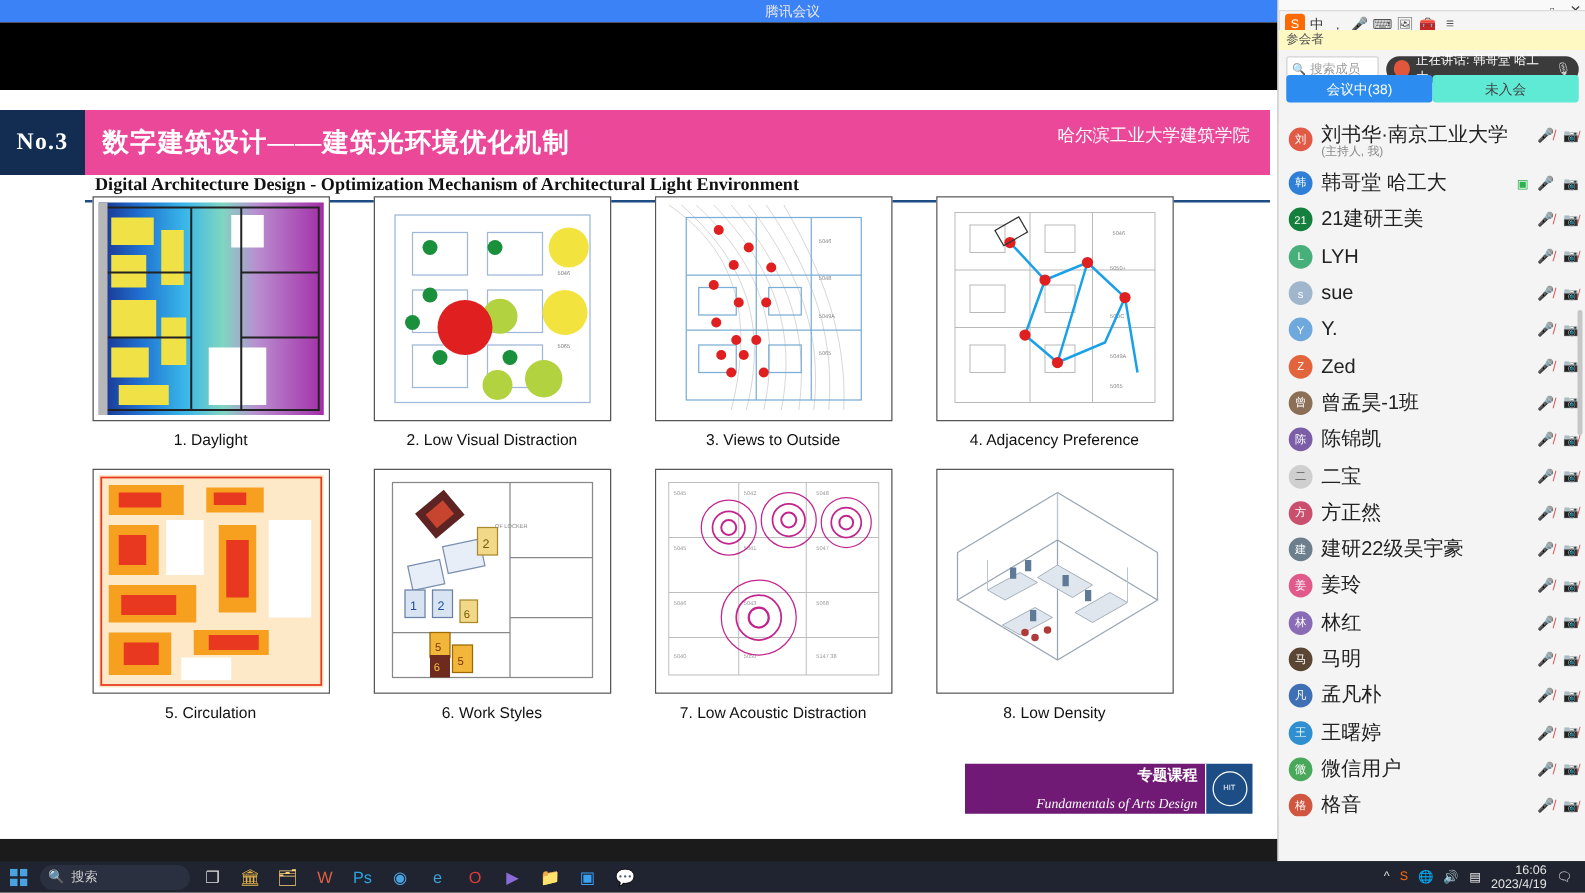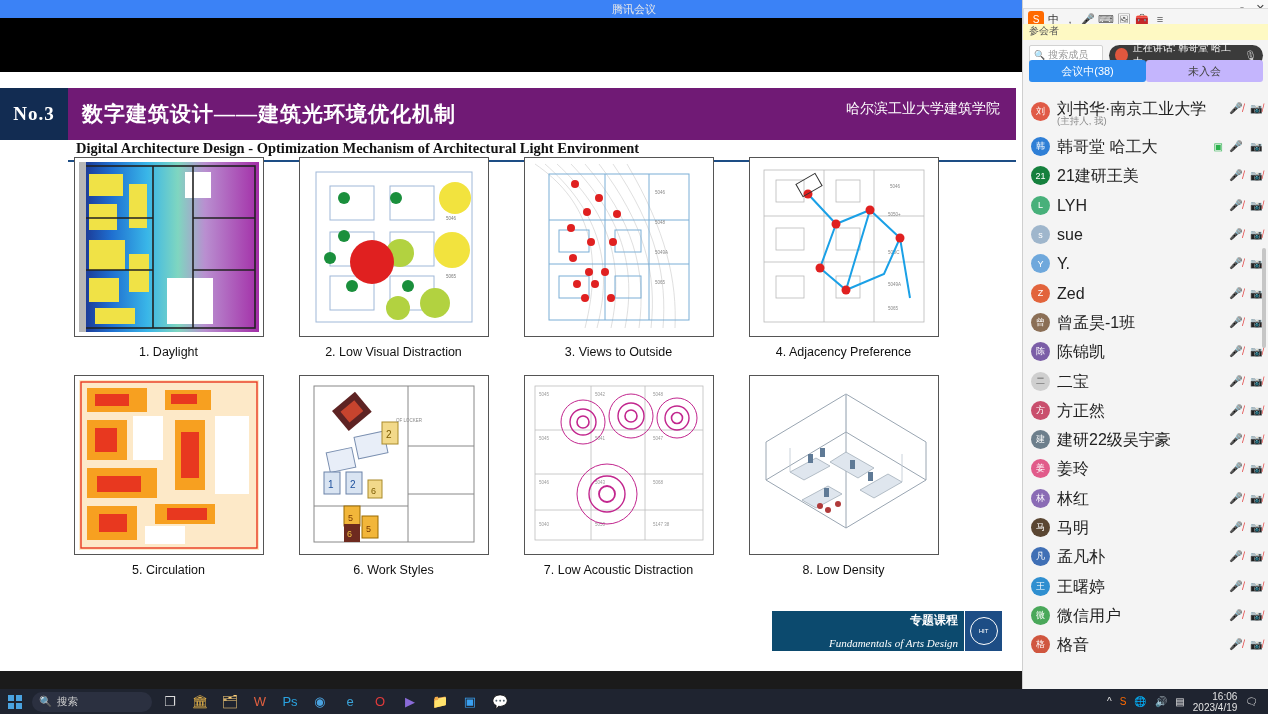--- a/index.html
+++ b/index.html
@@ -28,21 +28,21 @@
     background:#ffffff;
   }
   
   .hdr-wrap{ position:absolute; left:0; top:16px; width:1016px; height:52px; display:flex; }
   .hdr-no{
     width:68px; height:52px; background:#122c52; color:#fff;
     display:flex; align-items:center; justify-content:center;
     font-family:"Liberation Serif", serif; font-weight:bold; font-size:19px; letter-spacing:1px;
   }
   .hdr-main{
-    flex:1; height:52px; background:#701a75; position:relative;
+    flex:1; height:52px; background:#ec4899; position:relative;
     display:flex; align-items:center;
   }
   .hdr-title-cn{
     color:#fff; font-family:"Liberation Serif", serif; font-weight:bold;
     font-size:21px; margin-left:14px; letter-spacing:1px;
   }
   .hdr-univ{
     position:absolute; right:16px; top:12px; color:#fff; font-size:14px;
     font-family:"Liberation Serif", serif;
   }
@@ -63,21 +63,21 @@
   }
   .cap{
     text-align:center; font-size:12.5px; color:#111; margin-top:8px; margin-bottom:16px;
   }
   
   .footer{
     position:absolute; right:20px; bottom:20px; width:230px; height:40px;
     display:flex; align-items:stretch;
   }
   .footer-txt{
-    flex:1; background:#0c4a6e; color:#fff; position:relative;
+    flex:1; background:#701a75; color:#fff; position:relative;
   }
   .footer-cn{
     position:absolute; right:6px; top:1px; font-size:12px; font-weight:bold;
     font-family:"Liberation Serif", serif;
   }
   .footer-en{
     position:absolute; right:6px; bottom:2px; font-size:11px; font-style:italic;
     font-family:"Liberation Serif", serif;
   }
   .footer-seal{
@@ -141,21 +141,21 @@
   
   #panel-tabs{
     position:absolute; left:0; top:60px; width:246px; height:24px;
     display:flex; padding:0 6px; gap:0;
   }
   .tab{
     flex:1; height:22px; border-radius:3px; font-size:11px;
     display:flex; align-items:center; justify-content:center; cursor:default;
   }
   .tab.active{ background:#2d8cf0; color:#fff; }
-  .tab.inactive{ background:#c4b5fd; color:#444; }
+  .tab.inactive{ background:#5eead4; color:#444; }
   
   #participant-list{
     position:absolute; left:0; top:98px; width:246px; height:555px; overflow:hidden;
     background:#f4f4f4;
   }
   .prow{
     height:29.3px; display:flex; align-items:center; padding:0 4px 0 8px; gap:7px;
     position:relative;
   }
   .prow.tall{ height:34px; align-items:flex-start; padding-top:4px;}

